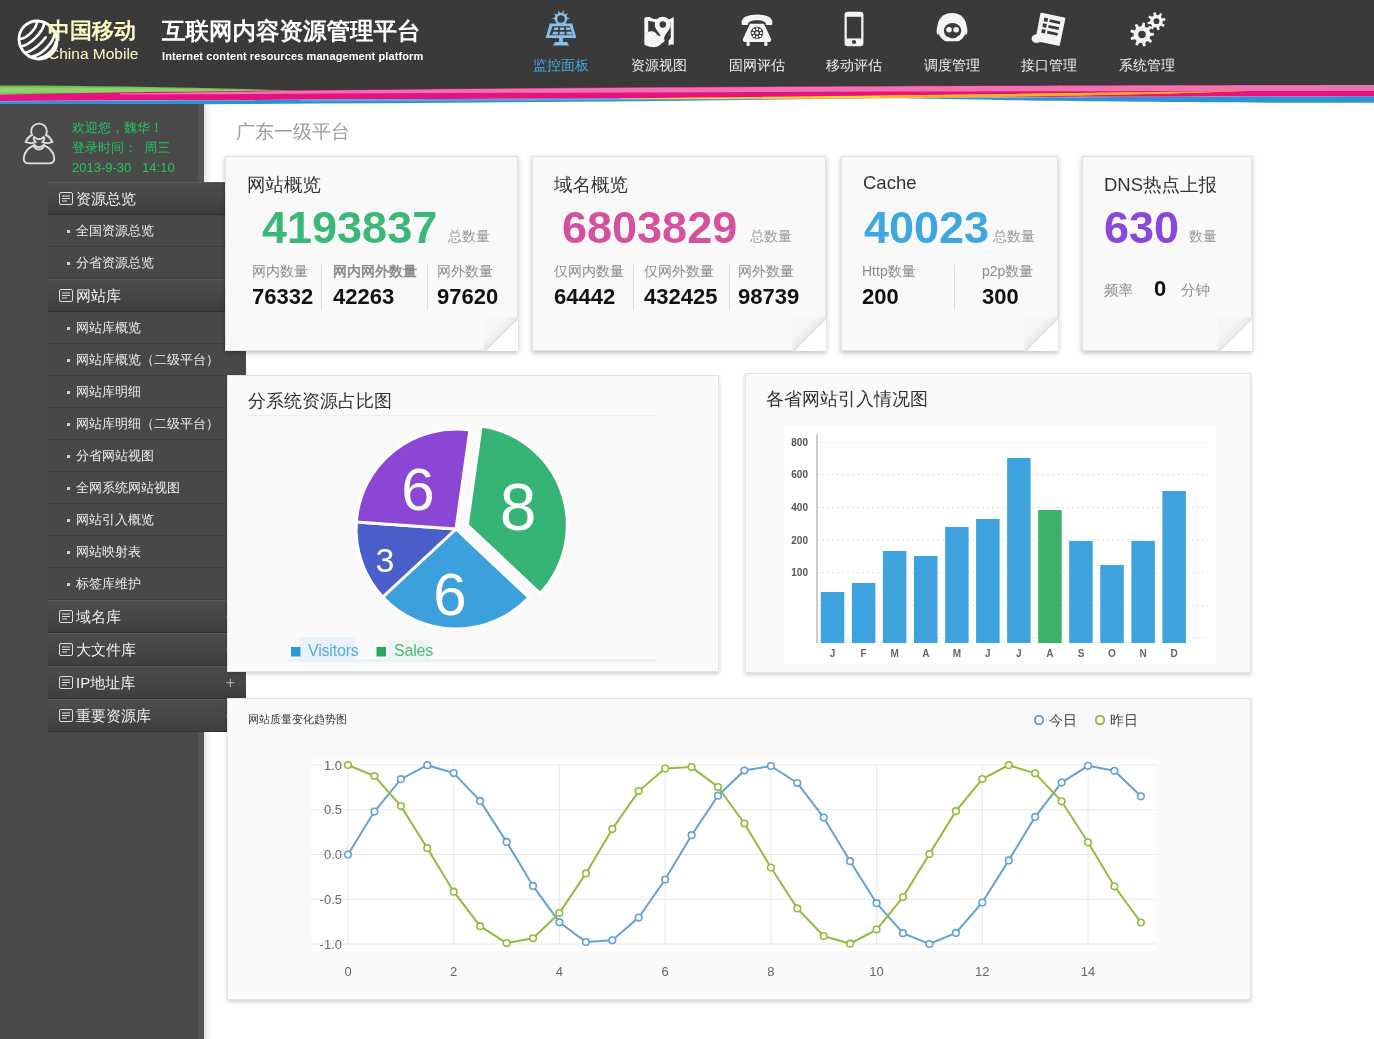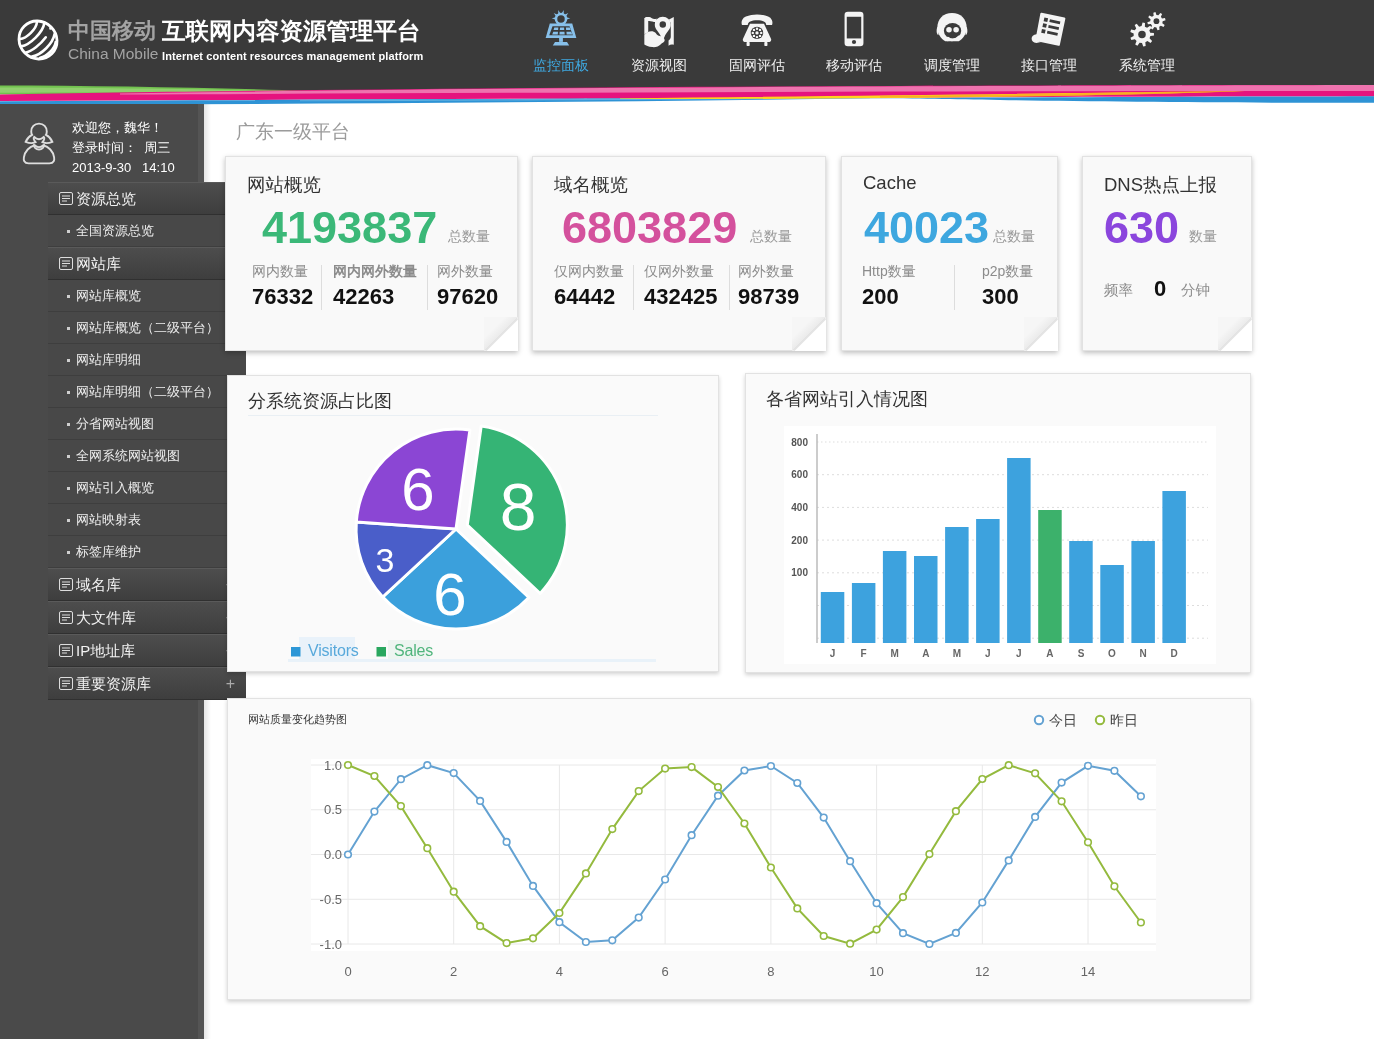--- a/index.html
+++ b/index.html
@@ -1,35 +1,35 @@
 <!DOCTYPE html>
 <html><head>
 <meta charset="utf-8">
 <style>
 * { margin:0; padding:0; box-sizing:border-box; }
 html,body { width:1374px; height:1039px; overflow:hidden; background:#fff;
   font-family:"Liberation Sans", sans-serif; position:relative; }
 
 #header { position:absolute; left:0; top:0; width:1374px; height:84px; background:#3a3a3a; }
 #logo { position:absolute; left:17px; top:17px; }
-#logotxt { position:absolute; left:68px; top:19px; color:#a3a3a3; }
+#logotxt { position:absolute; left:48px; top:19px; color:#fef9c3; }
 #logotxt .cn { font-size:22px; line-height:1.1; font-weight:bold; }
 #logotxt .en { font-size:15.5px; margin-top:2px; }
 #ptitle { position:absolute; left:162px; top:19px; color:#fff; }
 #ptitle .cn { font-size:23.5px; line-height:1.1; font-weight:bold; }
 #ptitle .en { font-size:11px; font-weight:bold; margin-top:5px; letter-spacing:0.1px; }
 .nav { position:absolute; top:9px; width:98px; text-align:center; }
 .nav svg { display:inline-block; width:40px; height:40px; }
 .nav .lbl { font-size:14px; color:#f0f0f0; margin-top:4px; }
 .nav.active .lbl { color:#3fa9e1; }
 
 #sidebar { position:absolute; left:0; top:104px; width:204px; height:935px; background:#4a4a4a; }
 #sgutter { position:absolute; right:0; top:0; width:6px; height:935px; background:#545454; }
 #userblk { position:absolute; left:0; top:0; width:198px; height:78px; }
-#usertxt { position:absolute; left:72px; top:14px; color:#ffffff; font-size:13px; line-height:20px; white-space:nowrap; }
+#usertxt { position:absolute; left:72px; top:14px; color:#22c55e; font-size:13px; line-height:20px; white-space:nowrap; }
 #menu { position:absolute; left:0; top:78px; width:198px;margin-left:48px; }
 .mgroup { position:relative; height:33px; line-height:31px; background:linear-gradient(#4d4d4d,#3e3e3e);
   border-top:1px solid #5a5a5a; border-bottom:1px solid #303030; color:#f2f2f2; font-size:15px; }
 .mgroup .gi { position:absolute; left:11px; top:9px; }
 .mgroup .gt { position:absolute; left:28px; top:0; }
 .mgroup .pm { position:absolute; right:11px; top:0; color:#aaa; font-size:16px; }
 .mitem { position:relative; height:32px; line-height:32px; background:#484848;
   border-bottom:1px solid #3e3e3e; color:#eee; font-size:13px; }
 .mitem .dot { position:absolute; left:19px; top:15px; width:3px; height:3px; background:#cfcfcf; }
 .mitem .it { position:absolute; left:28px; top:0; }
@@ -199,20 +199,24 @@
         <svg class="gi" width="14" height="13" viewBox="0 0 14 13">
           <rect x="0.5" y="0.5" width="13" height="12" rx="1.5" fill="none" stroke="#ddd"></rect>
           <path d="M3,4 L11,4 M3,6.5 L11,6.5 M3,9 L8,9" stroke="#ddd" stroke-width="1.2"></path>
         </svg>
         <span class="gt">资源总览</span>
         <span class="pm">−</span>
       </div>
     <div class="mitem">
         <span class="dot"></span>
         <span class="it">全国资源总览</span>
+      </div>
+    <div class="mitem">
+        <span class="dot"></span>
+        <span class="it">分省资源总览</span>
       </div>
     <div class="mgroup">
         <svg class="gi" width="14" height="13" viewBox="0 0 14 13">
           <rect x="0.5" y="0.5" width="13" height="12" rx="1.5" fill="none" stroke="#ddd"></rect>
           <path d="M3,4 L11,4 M3,6.5 L11,6.5 M3,9 L8,9" stroke="#ddd" stroke-width="1.2"></path>
         </svg>
         <span class="gt">网站库</span>
         <span class="pm">−</span>
       </div>
     <div class="mitem">

